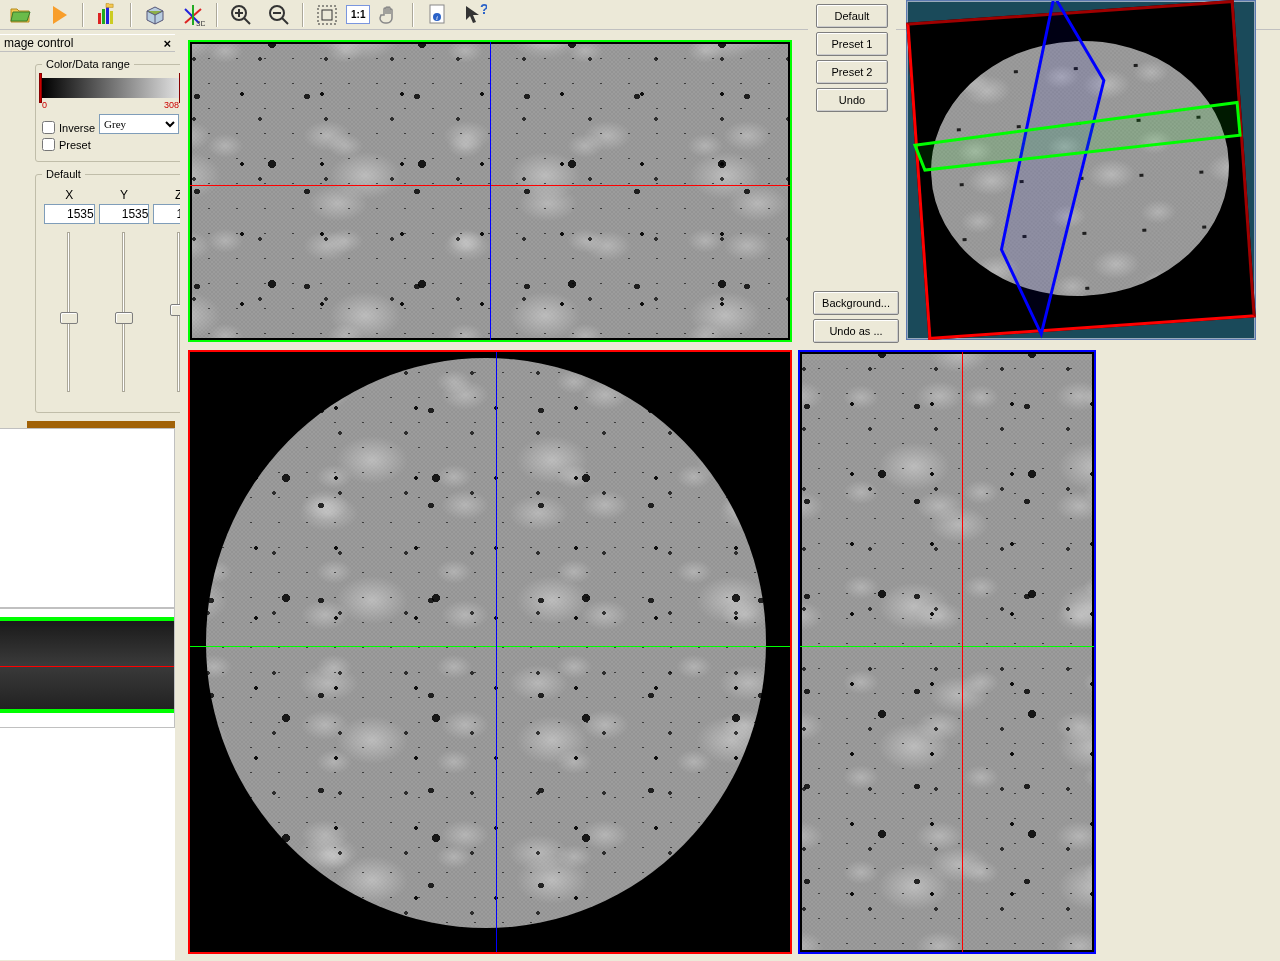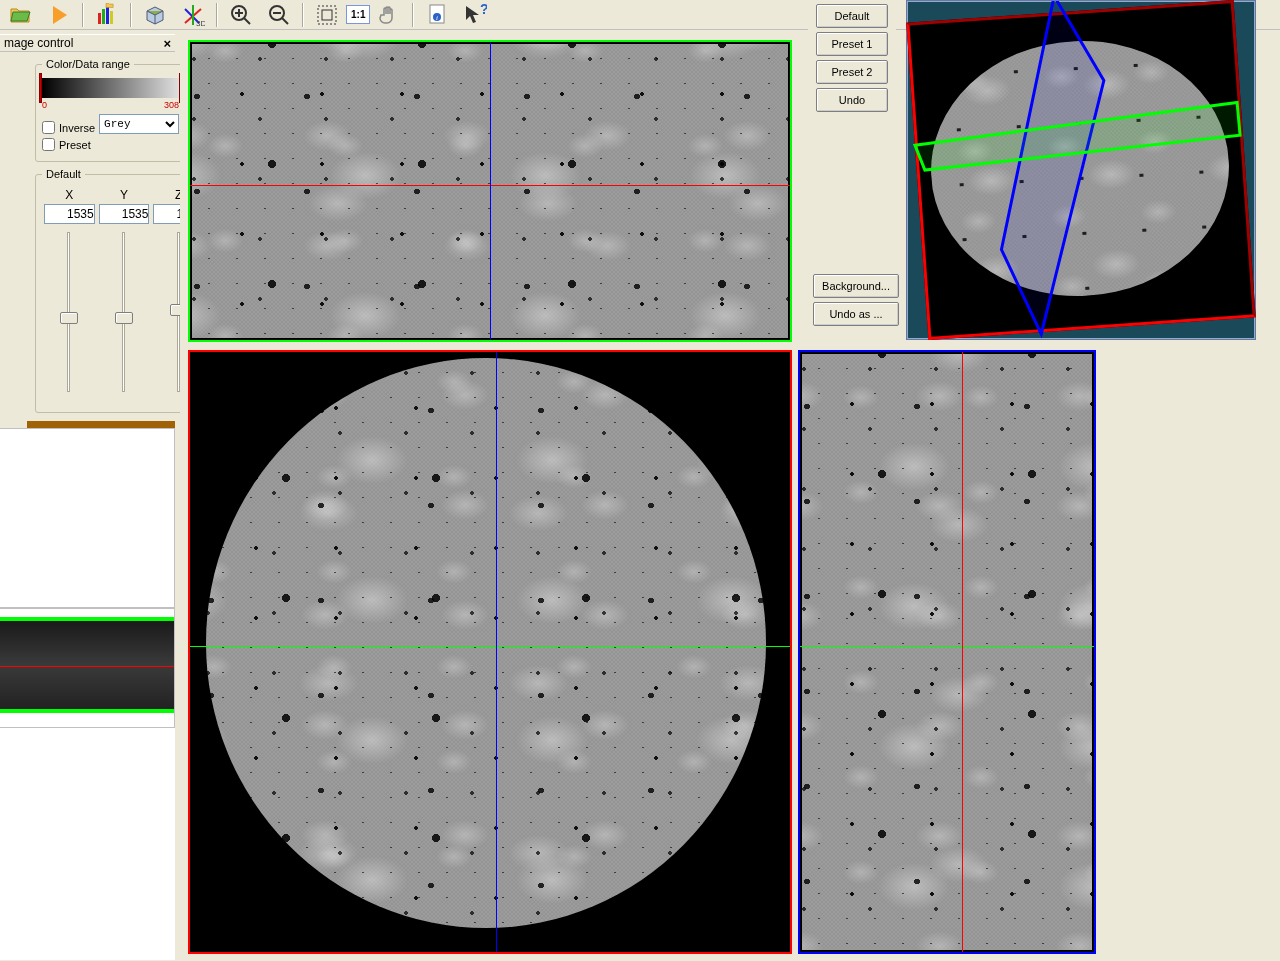--- a/index.html
+++ b/index.html
@@ -96,21 +96,21 @@
     position:absolute; left:-3px; top:-5px; bottom:-5px;
     width:3px; background:#c00; border:1px solid #800;
   }
   .grad-right-mark {
     position:absolute; right:-3px; top:-5px; bottom:-5px;
     width:3px; background:#c00; border:1px solid #800;
   }
   .range-labels { display:flex; justify-content:space-between; font-size:9px; color:#c00; }
   .row { display:flex; align-items:flex-end; gap:4px; margin-top:4px; }
   select {
-    font-size:11px; font-family:Liberation Mono, monospace;
+    font-size:11px; font-family:Liberation Serif, serif;
     border:1px solid #7f9db9;
     background:#fff;
     height:20px;
     width:80px;
   }
   input[type="checkbox"] { width:13px; height:13px; }
   
   .pos-headers, .pos-values {
     display:grid; grid-template-columns: 1fr 1fr 1fr;
     text-align:center; font-size:12px;
@@ -435,18 +435,18 @@
   <div class="preview3d" style="left:726px; top:-32px; width:350px; height:340px;">
     <div class="scanbg"></div>
     <div class="disc" style="left:24px; top:40px; width:298px; height:255px;"></div>
 
     <svg style="position:absolute;inset:0;pointer-events:none" viewBox="0 0 350 340">
       <polygon points="148,-5 198,80 135,335 95,250" fill="rgba(0,0,255,0.08)" stroke="#0000ff" stroke-width="3"></polygon>
       <polygon points="8,145 332,102 335,135 18,170" fill="rgba(0,255,0,0.1)" stroke="#00ff00" stroke-width="3"></polygon>
     </svg>
   </div>
 
-  <div class="action-col" style="position:absolute; left:628px; top:238px; width:96px;">
+  <div class="action-col" style="position:absolute; left:628px; top:255px; width:96px;">
     <button>Background...</button>
     <button>Undo as ...</button>
   </div>
 
 </div>
 
 </body></html>

